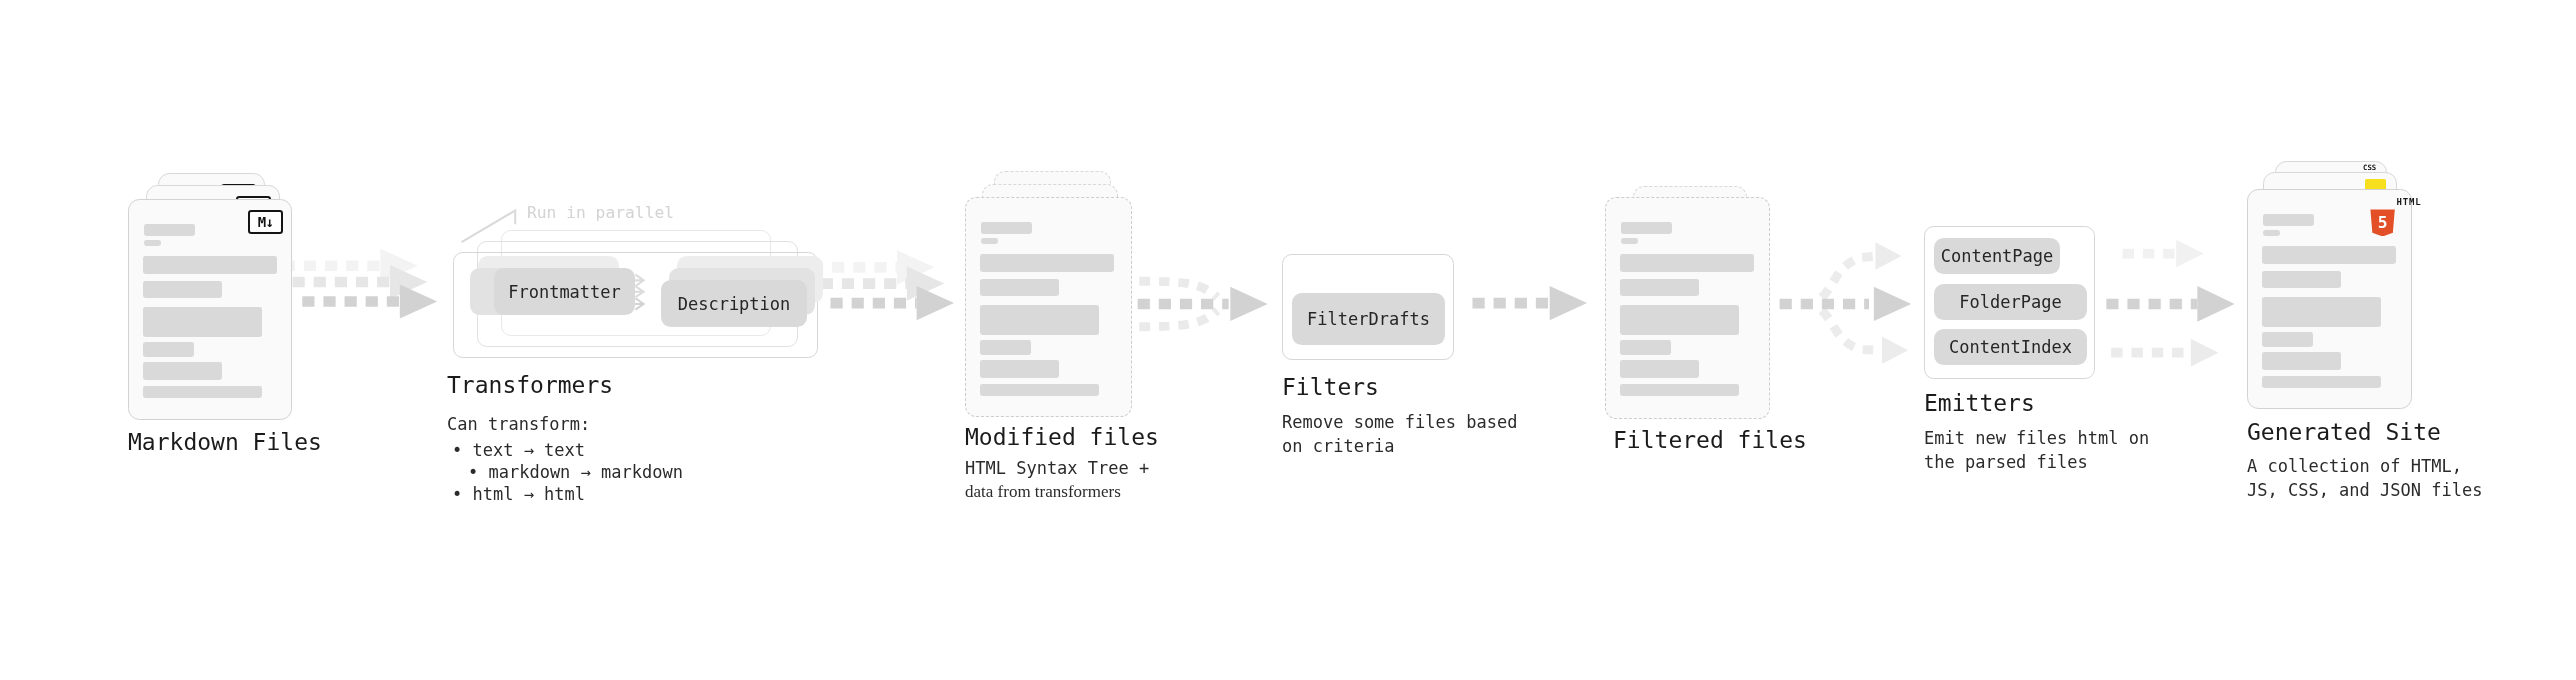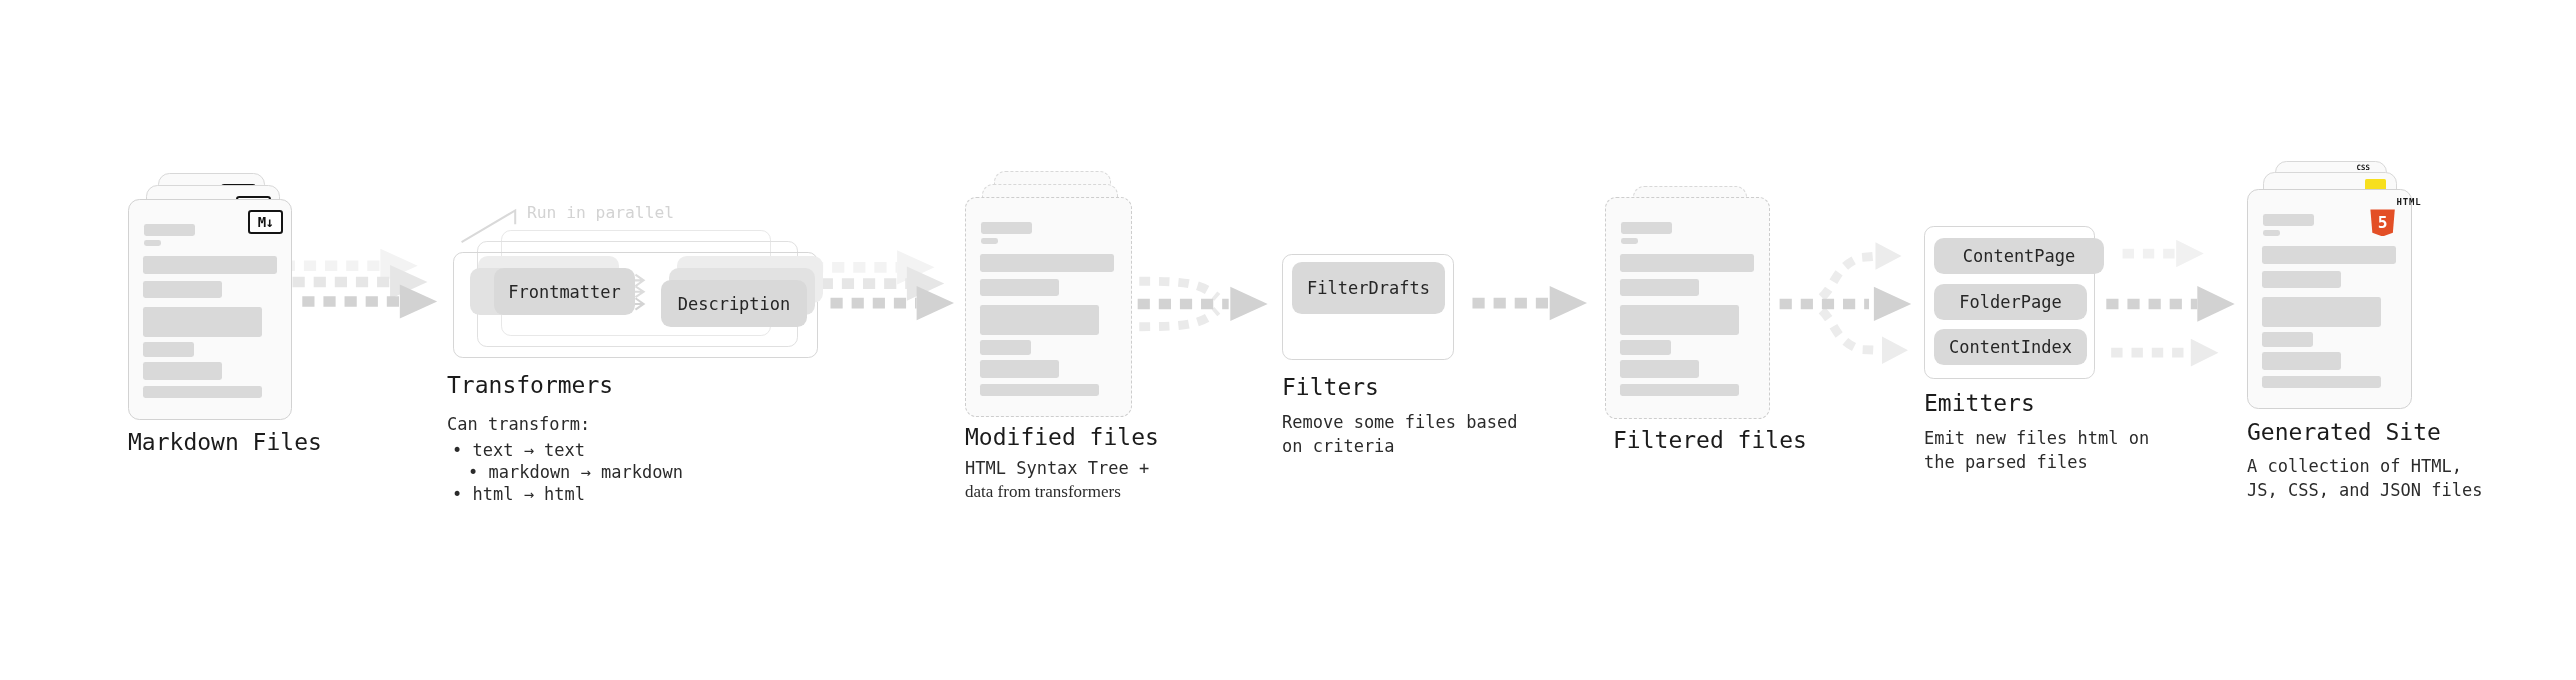--- a/index.html
+++ b/index.html
@@ -16,21 +16,21 @@
   .b4{width:79px;height:17px;margin:6.5px 0 0 14px;}
   .b5{width:119px;height:30px;margin:9px 0 0 14px;}
   .b6{width:51px;height:15.4px;margin:4.9px 0 0 14px;}
   .b7{width:79px;height:18px;margin:4.9px 0 0 14px;}
   .b8{width:119px;height:11.4px;margin:6.5px 0 0 14px;}
   
   .md-badge{position:absolute;top:9.8px;right:8.1px;width:31px;height:20.3px;background:#fff;border:2.4px solid #141414;
             border-radius:3.3px;display:flex;align-items:center;justify-content:center;
             font-weight:bold;font-size:14px;color:#141414;letter-spacing:-0.8px;}
   .js-badge{position:absolute;top:5.7px;right:9.8px;width:21px;height:18px;border-radius:1.6px;}
-  .css-badge{position:absolute;top:2.4px;right:9.8px;width:26px;text-align:center;}
+  .css-badge{position:absolute;top:2.4px;right:9.8px;width:26px;text-align:right;}
   .css-badge .css-txt{font-size:7.3px;font-weight:bold;color:#111;line-height:8.1px;}
   .css-badge .css-bar{height:3.3px;border-radius:0.8px;margin-top:0.8px;}
   .html5-logo{position:absolute;top:8.1px;right:11.4px;width:34px;text-align:center;}
   .html5-logo .h5-txt{font-size:9px;font-weight:bold;color:#1a1a1a;letter-spacing:0.8px;line-height:9.8px;margin-left:31px;}
   .html5-shield{width:24.4px;height:27px;margin:1.6px auto 0;display:flex;align-items:center;justify-content:center;
                 clip-path:polygon(0 0,100% 0,92% 86%,50% 100%,8% 86%);
                 color:#fff;font-weight:bold;font-size:16.3px;}
   
   .gbox{position:absolute;border:1.6px solid #d8d8d8;border-radius:9.8px;box-sizing:border-box;background:transparent;}
   .pill{position:absolute;background:#d9d9d9;border-radius:9.8px;display:flex;align-items:center;justify-content:center;
@@ -177,21 +177,21 @@
       <div class="bar b7"></div>
       <div class="bar b8"></div>
     </div>
     <div class="lbl" style="left:965px;top:424px;">Modified files</div>
     <div class="desc" style="left:965px;top:457px;">HTML Syntax Tree +</div>
     <div class="desc" style="left:965px;top:480px;font-family:Liberation Serif, serif;">data from transformers</div>
   </div>
 
   <div>
     <div class="gbox" style="left:1282px;top:254px;width:172px;height:106px;border-color:#d6d6d6;"></div>
-    <div class="pill" style="left:1292px;top:262px;width:153px;height:52px;">FilterDrafts</div>
+    <div class="pill" style="left:1292px;top:293px;width:153px;height:52px;">FilterDrafts</div>
     <div class="lbl" style="left:1282px;top:374px;">Filters</div>
     <div class="desc" style="left:1282px;top:411px;">Remove some files based</div>
     <div class="desc" style="left:1282px;top:435px;">on criteria</div>
   </div>
 
   <div>
     <div class="file-card dashed back" style="left:1633px;top:186px;width:114px;height:219px;"></div>
     <div class="file-card dashed" style="left:1605px;top:197px;width:165px;height:222px;">
       <div class="bar b1"></div>
       <div class="bar b2"></div>
@@ -200,21 +200,21 @@
       <div class="bar b5"></div>
       <div class="bar b6"></div>
       <div class="bar b7"></div>
       <div class="bar b8"></div>
     </div>
     <div class="lbl" style="left:1605px;top:427px;margin-left:8px;">Filtered files</div>
   </div>
 
   <div>
     <div class="gbox" style="left:1924px;top:226px;width:171px;height:153px;border-color:#d6d6d6;"></div>
-    <div class="pill" style="left:1934px;top:238px;width:170px;height:36px;">ContentPage</div>
+    <div class="pill" style="left:1934px;top:238px;width:126px;height:36px;">ContentPage</div>
     <div class="pill" style="left:1934px;top:284px;width:153px;height:36px;">FolderPage</div>
     <div class="pill" style="left:1934px;top:329px;width:153px;height:36px;">ContentIndex</div>
     <div class="lbl" style="left:1924px;top:390px;">Emitters</div>
     <div class="desc" style="left:1924px;top:427px;">Emit new files html on</div>
     <div class="desc" style="left:1924px;top:451px;">the parsed files</div>
   </div>
 
   <div>
     <div class="file-card back" style="left:2275px;top:161px;width:112px;height:219px;">
       <div class="css-badge">

